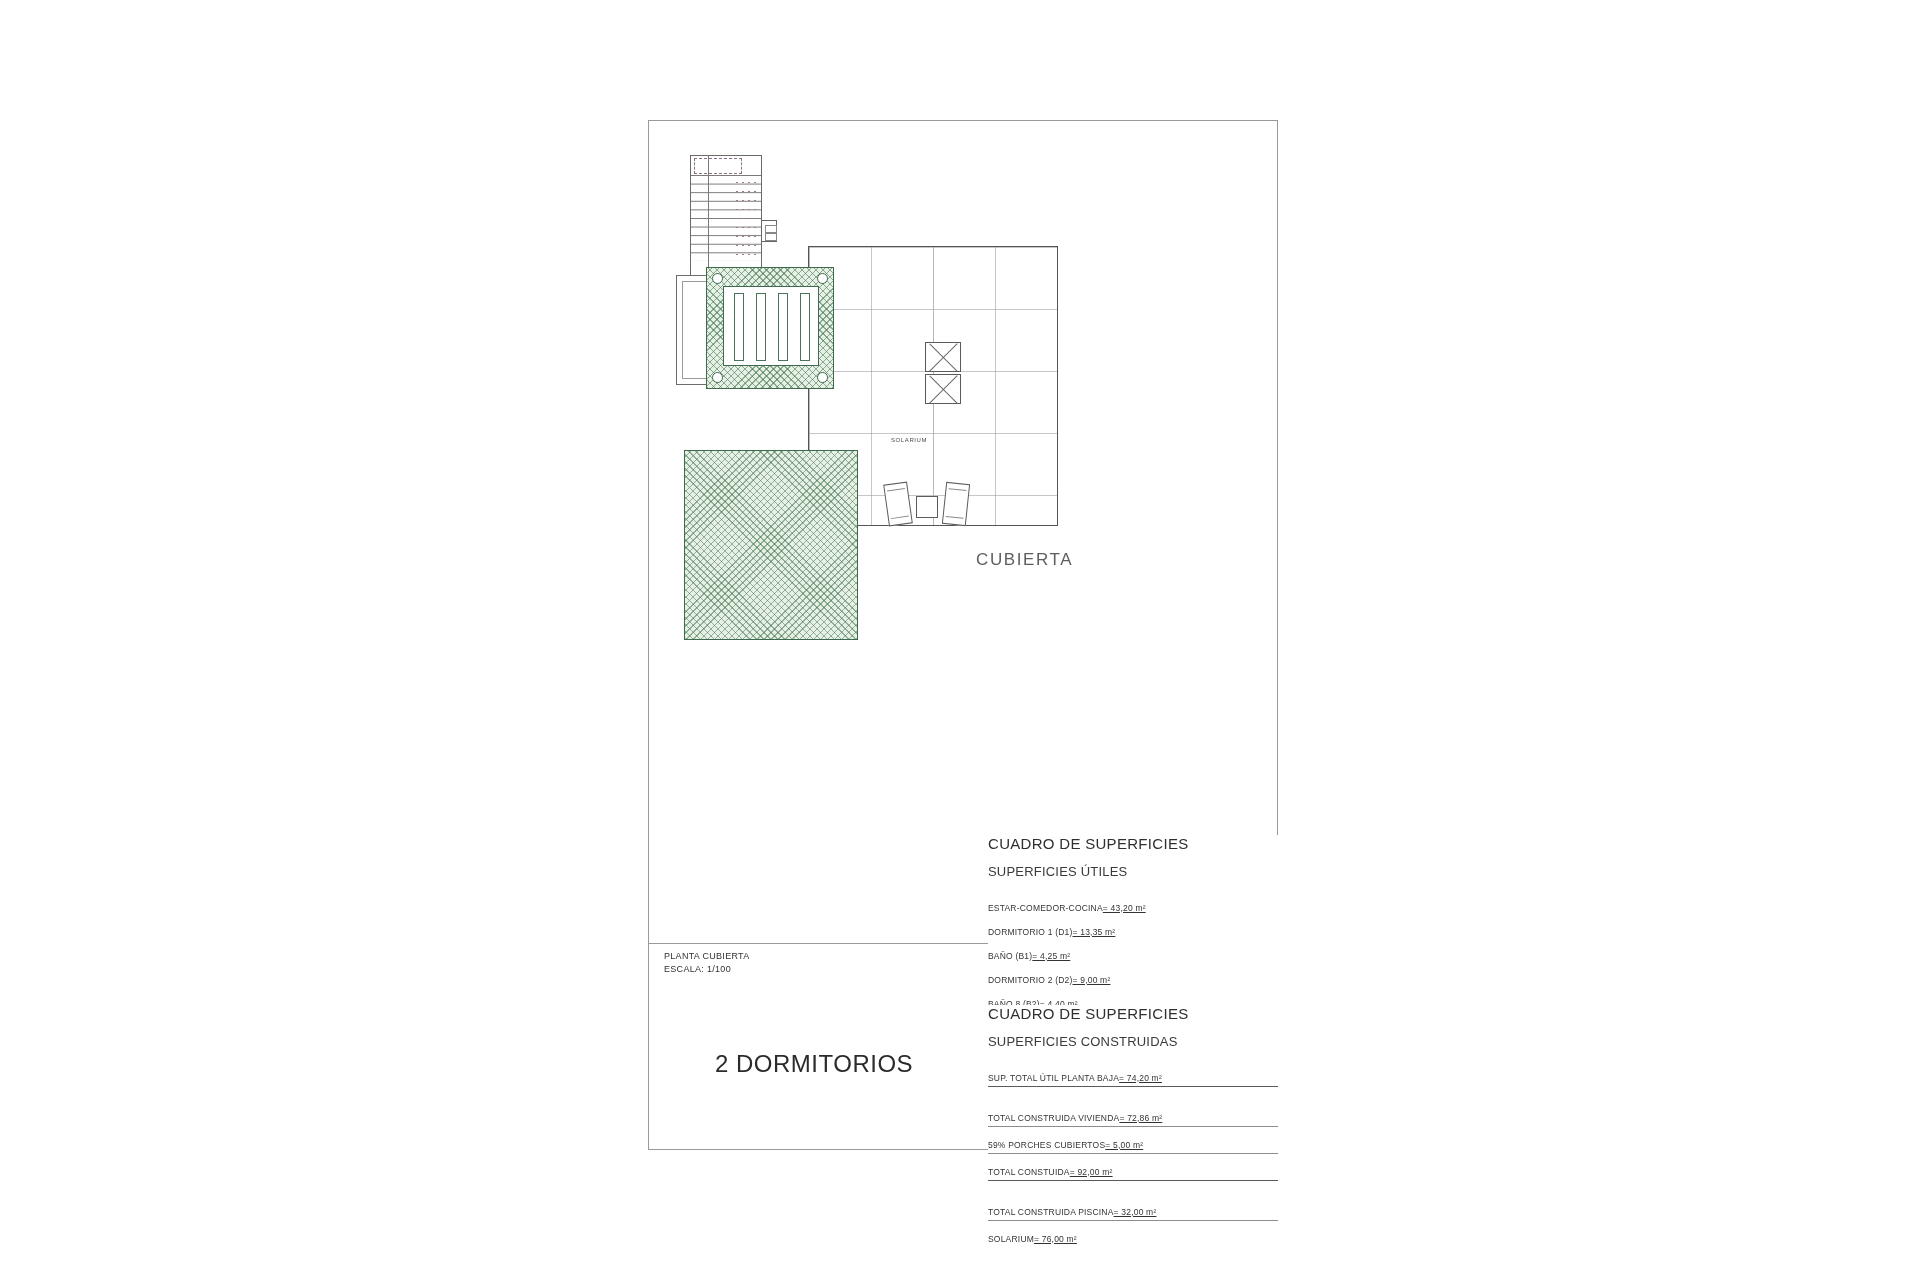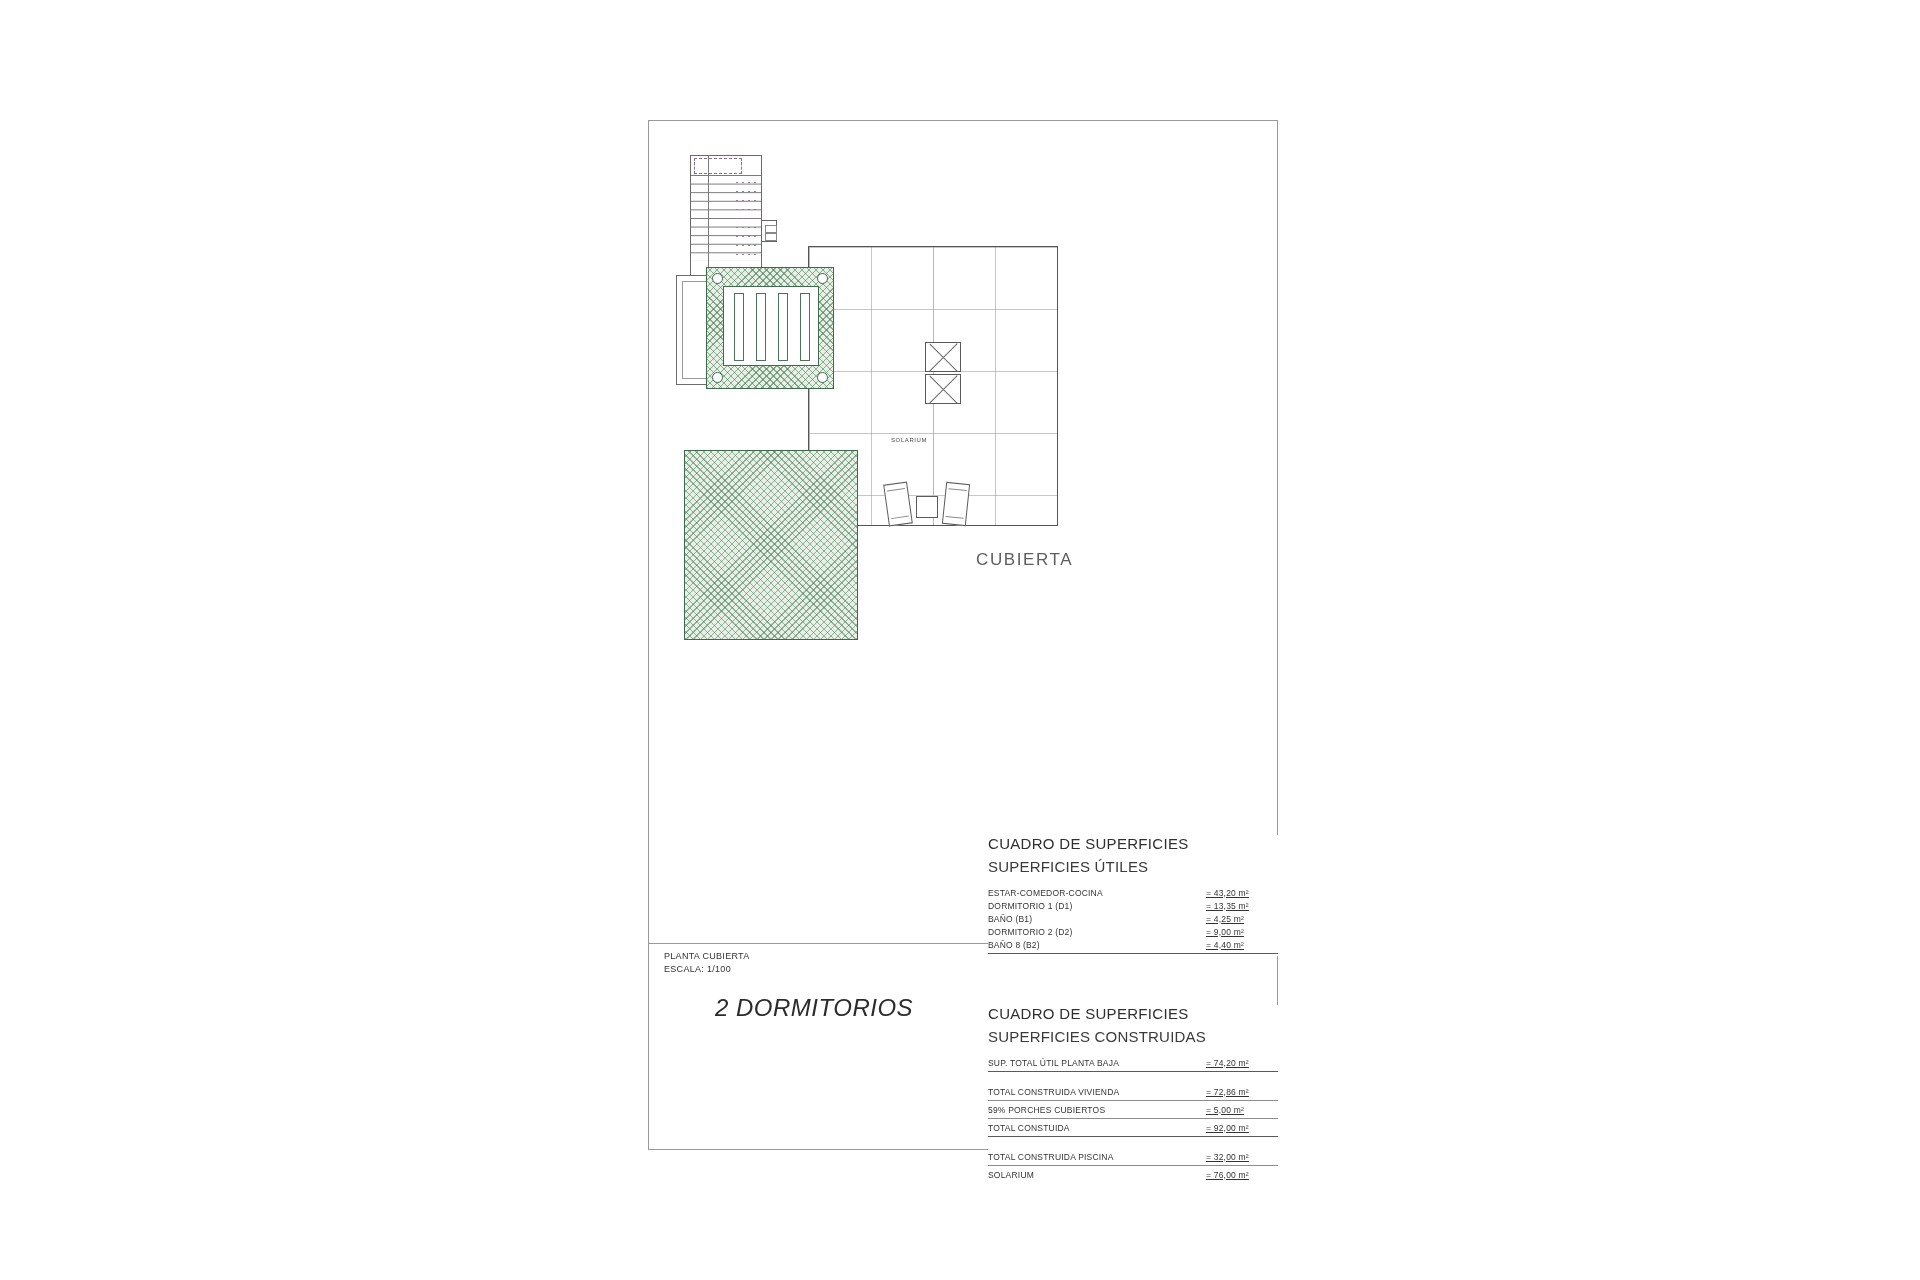--- a/index.html
+++ b/index.html
@@ -69,22 +69,22 @@
         border:1.2px solid #3e6a4e;
         background-color:#e6f0e5;
         background-image:repeating-linear-gradient(45deg,rgba(60,110,75,.5) 0 1px,transparent 1px 5px),
                          repeating-linear-gradient(-45deg,rgba(60,110,75,.5) 0 1px,transparent 1px 5px);}
 
   .cubierta-label{position:absolute;left:1s;font-size:17px;letter-spacing:1.6px;color:#5e5e5e;}
 
   
   .tbox{position:absolute;background:#fff;}
   .tbox .ttl{font-size:15px;letter-spacing:.3px;color:#2f2f2f;}
-  .tbox .sub{font-size:15px;letter-spacing:.2px;color:#3a3a3a;margin-top:6px;}
-  .rowline{display:flex;justify-content:space-between;font-size:8.5px;letter-spacing:.2px;color:#333;padding:1.5px 0;}
+  .tbox .sub{font-size:13px;letter-spacing:.2px;color:#3a3a3a;margin-top:12px;}
+  .rowline{display:flex;font-size:8.5px;letter-spacing:.2px;color:#333;padding:1.5px 0;margin-top:11px;}
   .rowline .v{min-width:72px;text-align:left;text-decoration:underline;}
   .hr{height:1px;background:#5a5a5a;margin:2px 0;}
   .hr.light{background:#8d8d8d;}
   .gap{height:11px;}
 
   .plantalabel{position:absolute;font-size:9px;letter-spacing:.3px;color:#333;line-height:13px;}
   .bigtitle{position:absolute;font-size:24px;letter-spacing:.5px;color:#2b2b2b;}
   .sheetline{position:absolute;background:#9a9a9a;}
 </style>
 </head>
@@ -143,21 +143,21 @@
     <div class="cubierta-label" style="left:328px;top:430px;">CUBIERTA</div>
   </div>
 
   <div class="sheetline" style="left:648px;top:943px;width:630px;height:1px;"></div>
 
   <div class="plantalabel" style="left:664px;top:950px;">
     <div>PLANTA CUBIERTA</div>
     <div>ESCALA: 1/100</div>
   </div>
 
-  <div class="bigtitle" style="left:715px;top:994px;font-style:italic;">2 DORMITORIOS</div>
+  <div class="bigtitle" style="left:715px;top:1050px;">2 DORMITORIOS</div>
 
   <div class="tbox" style="left:988px;top:835px;width:290px;">
     <div class="ttl">CUADRO DE SUPERFICIES</div>
     <div class="sub">SUPERFICIES ÚTILES</div>
     <div class="gap"></div>
     <div class="rowline">
       <span>ESTAR-COMEDOR-COCINA</span>
       <span class="v">= 43,20 m²</span>
     </div>
     <div class="rowline">

